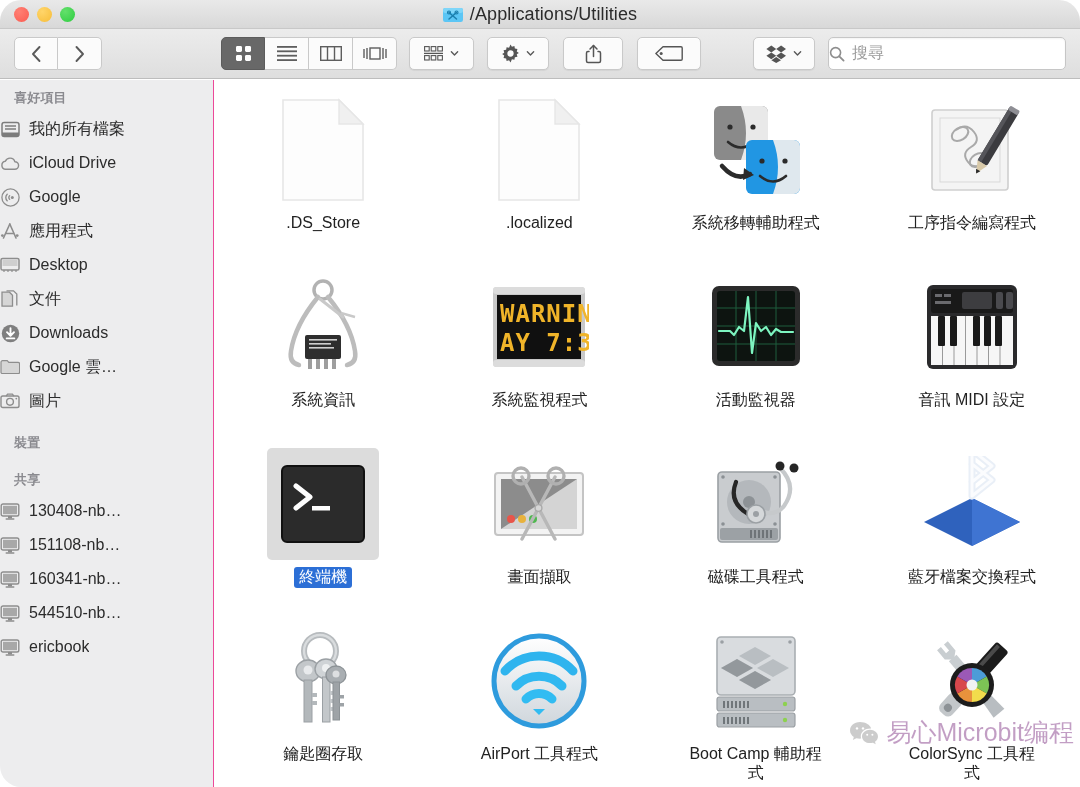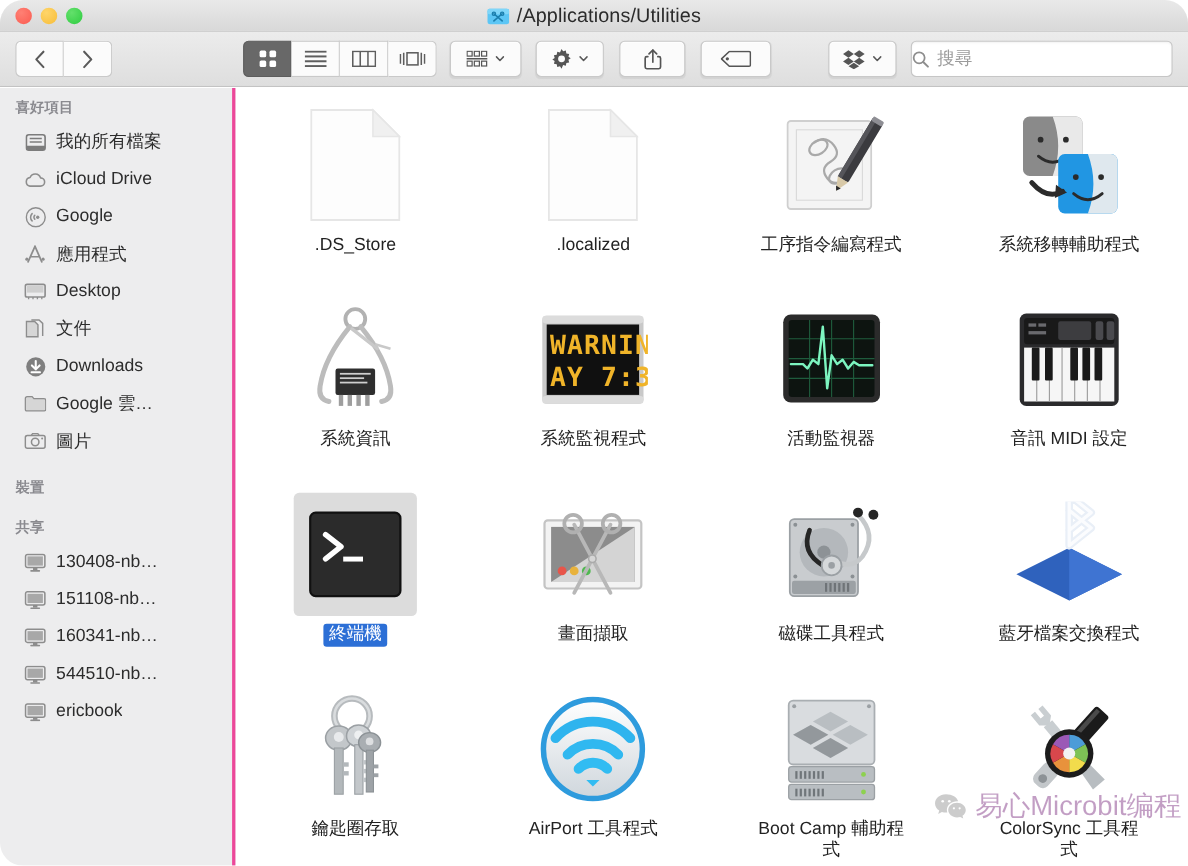--- a/index.html
+++ b/index.html
@@ -69,30 +69,30 @@
     position:absolute; right:14px; top:8px; width:238px; height:33px;
     background:#fff; border:1px solid #c6c6c6; border-radius:5px;
     display:flex; align-items:center; gap:7px;
     box-shadow:0 1px 2px rgba(0,0,0,.05) inset;
   }
   .search-ph{ font-size:16px; color:#9b9b9b; }
 
   
   .sidebar{
     position:absolute; left:0; top:80px; width:214px; height:707px;
-    background:#ededee; border-right:3px solid #ec4899;
+    background:#ededee; border-right:1px solid #ec4899;
     overflow:hidden;
   }
   .sb-header{
     font-size:13px; font-weight:bold; color:#8a8a8f;
     padding:9px 0 5px 14px; letter-spacing:.2px;
   }
   .sb-item{
     height:34px; display:flex; align-items:center; gap:9px;
-    padding-left:22px; font-size:16px; color:#2c2c2c;
+    font-size:16px; color:#2c2c2c;
   }
   .sb-icon{ width:20px; height:20px; flex:none; display:flex; align-items:center; justify-content:center; }
   .sb-label{ white-space:nowrap; overflow:hidden; }
 
   
   .content{
     position:absolute; left:215px; top:80px; width:865px; height:707px;
     background:#fff; overflow:hidden;
   }
   .grid{
@@ -456,57 +456,57 @@
             <path d="M2 2 h56 l24 24 v76 H2 Z" fill="#fdfdfd" stroke="#e6e6e6" stroke-width="1.6"></path>
             <path d="M58 2 v24 h24 z" fill="#f0f0f0" stroke="#e6e6e6" stroke-width="1.4"></path>
           </svg>
         </div>
         <div class="item-label">.localized</div>
       </div>
 
       <div class="item">
         <div class="icon-box">
           <svg width="100" height="100" viewBox="0 0 100 100">
-            <rect x="10" y="10" width="76" height="80" rx="3" fill="#f4f4f4" stroke="#cfcfcf" stroke-width="1.6"></rect>
-            <rect x="18" y="18" width="60" height="64" fill="none" stroke="#d9d9d9" stroke-width="1"></rect>
-            <g fill="none" stroke="#a9a9a9" stroke-width="2">
-              <path d="M34 30 q10 -8 18 2 q7 9 -3 15 q-10 6 -3 15 q6 8 18 1"></path>
-              <ellipse cx="38" cy="34" rx="9" ry="6" transform="rotate(-32 38 34)"></ellipse>
-              <ellipse cx="56" cy="60" rx="9" ry="6" transform="rotate(-32 56 60)"></ellipse>
-            </g>
-            <g transform="rotate(31 70 48)">
-              <rect x="64" y="4" width="11" height="62" rx="2" fill="#3b3b3f"></rect>
-              <rect x="64" y="4" width="4" height="62" fill="#55555a"></rect>
-              <path d="M64 66 h11 l-5.5 12 z" fill="#d8c9a8"></path>
-              <path d="M67 74 h5 l-2.5 4 z" fill="#2b2b2b"></path>
-              <rect x="64" y="2" width="11" height="5" rx="1.5" fill="#8e8e94"></rect>
-            </g>
-          </svg>
-        </div>
-        <div class="item-label">工序指令編寫程式</div>
-      </div>
-
-      <div class="item">
-        <div class="icon-box">
-          <svg width="100" height="100" viewBox="0 0 100 100">
             <rect x="8" y="6" width="54" height="54" rx="6" fill="#8a8a8a"></rect>
             <path d="M35 6 h21 a6 6 0 0 1 6 6 v42 a6 6 0 0 1 -6 6 H35 q10 -27 0 -54z" fill="#e9e9e9"></path>
             <circle cx="24" cy="27" r="2.6" fill="#2b2b2b"></circle>
               <circle cx="47" cy="27" r="2.6" fill="#2b2b2b"></circle>
             <path d="M22 42 q13 11 26 0" fill="none" stroke="#2b2b2b" stroke-width="2.6" stroke-linecap="round"></path>
             <rect x="40" y="40" width="54" height="54" rx="6" fill="#2196e3"></rect>
             <path d="M67 40 h21 a6 6 0 0 1 6 6 v42 a6 6 0 0 1 -6 6 H67 q10 -27 0 -54z" fill="#dfe8ee"></path>
             <circle cx="56" cy="61" r="2.6" fill="#2b2b2b"></circle>
               <circle cx="79" cy="61" r="2.6" fill="#2b2b2b"></circle>
             <path d="M54 76 q13 11 26 0" fill="none" stroke="#2b2b2b" stroke-width="2.6" stroke-linecap="round"></path>
             <path d="M16 66 q14 16 28 8" fill="none" stroke="#2b2b2b" stroke-width="4.5" stroke-linecap="round"></path>
             <path d="M38 68 L48 75 L37 80 z" fill="#2b2b2b"></path>
           </svg>
         </div>
         <div class="item-label">系統移轉輔助程式</div>
+      </div>
+
+      <div class="item">
+        <div class="icon-box">
+          <svg width="100" height="100" viewBox="0 0 100 100">
+            <rect x="10" y="10" width="76" height="80" rx="3" fill="#f4f4f4" stroke="#cfcfcf" stroke-width="1.6"></rect>
+            <rect x="18" y="18" width="60" height="64" fill="none" stroke="#d9d9d9" stroke-width="1"></rect>
+            <g fill="none" stroke="#a9a9a9" stroke-width="2">
+              <path d="M34 30 q10 -8 18 2 q7 9 -3 15 q-10 6 -3 15 q6 8 18 1"></path>
+              <ellipse cx="38" cy="34" rx="9" ry="6" transform="rotate(-32 38 34)"></ellipse>
+              <ellipse cx="56" cy="60" rx="9" ry="6" transform="rotate(-32 56 60)"></ellipse>
+            </g>
+            <g transform="rotate(31 70 48)">
+              <rect x="64" y="4" width="11" height="62" rx="2" fill="#3b3b3f"></rect>
+              <rect x="64" y="4" width="4" height="62" fill="#55555a"></rect>
+              <path d="M64 66 h11 l-5.5 12 z" fill="#d8c9a8"></path>
+              <path d="M67 74 h5 l-2.5 4 z" fill="#2b2b2b"></path>
+              <rect x="64" y="2" width="11" height="5" rx="1.5" fill="#8e8e94"></rect>
+            </g>
+          </svg>
+        </div>
+        <div class="item-label">工序指令編寫程式</div>
       </div>
 
       <div class="item">
         <div class="icon-box">
           <svg width="100" height="100" viewBox="0 0 100 100">
             <circle cx="50" cy="13" r="9" fill="none" stroke="#b2b2b2" stroke-width="3.5"></circle>
             <path d="M45 20 Q22 48 18 74 Q16 86 26 88" fill="none" stroke="#bcbcbc" stroke-width="4.5" stroke-linecap="round"></path>
             <path d="M55 20 Q78 48 82 74 Q84 86 74 88" fill="none" stroke="#bcbcbc" stroke-width="4.5" stroke-linecap="round"></path>
             <path d="M47 22 L70 40" fill="none" stroke="#c9c9c9" stroke-width="3" stroke-linecap="round"></path>
             <line x1="68" y1="36" x2="82" y2="40" stroke="#c9c9c9" stroke-width="2.4"></line>

